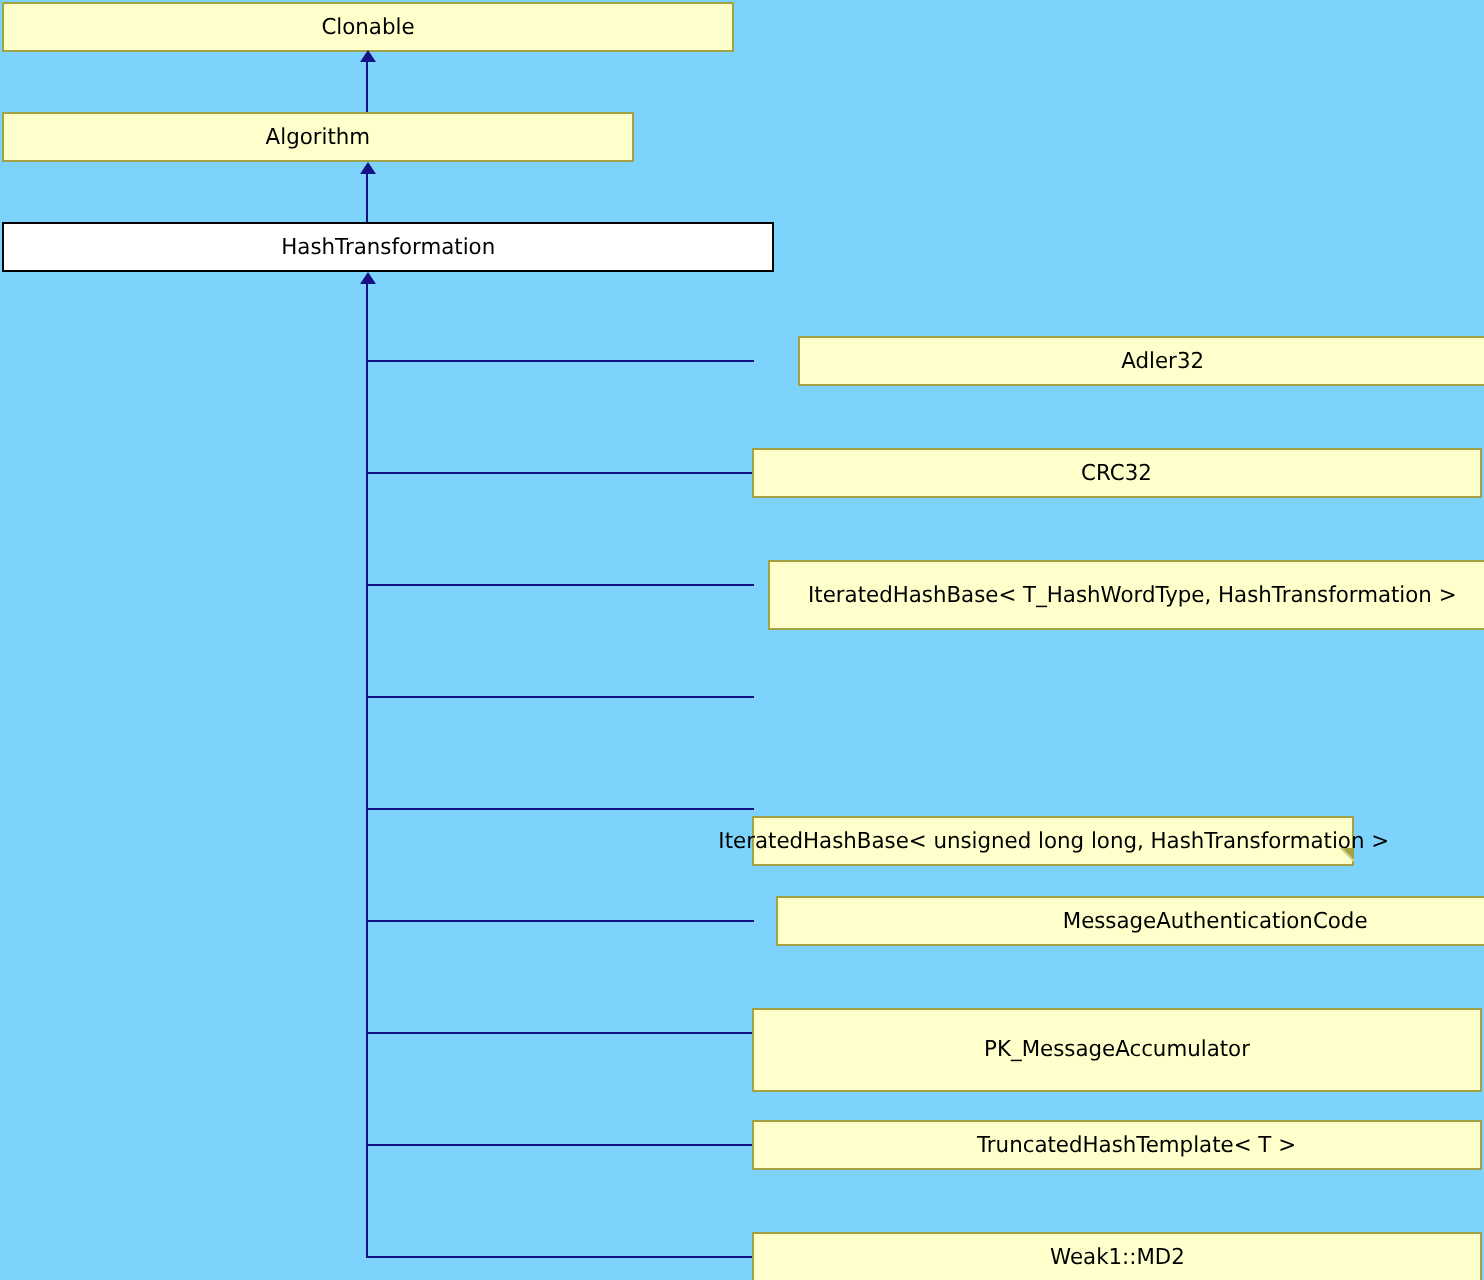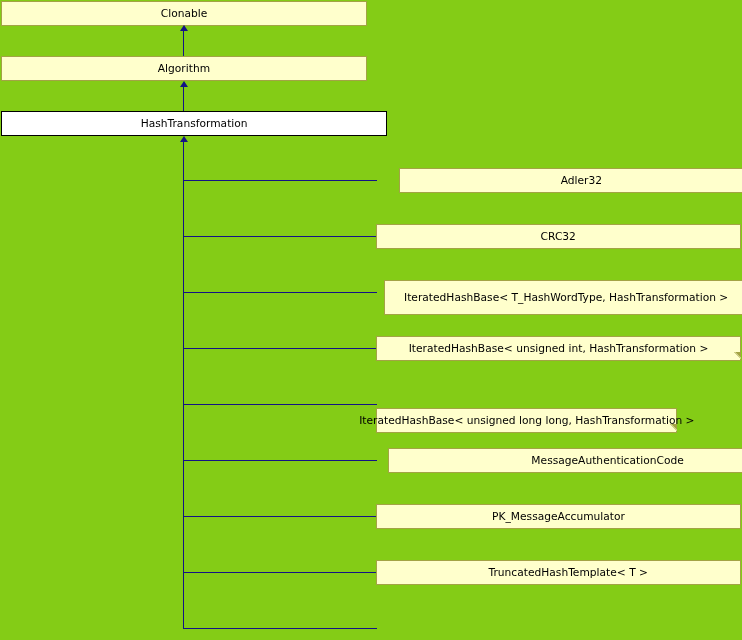--- a/index.html
+++ b/index.html
@@ -7,21 +7,21 @@
     padding: 0;
     background: #ffffff;
   }
   body {
     font-family: "DejaVu Sans", sans-serif;
   }
   #diagram {
     position: relative;
     width: 742px;
     height: 640px;
-    background: #84cc16;
+    background: #7dd3fc;
     overflow: hidden;
   }
 
   
   .node {
     position: absolute;
     box-sizing: border-box;
     display: flex;
     align-items: center;
     justify-content: center;
@@ -87,21 +87,21 @@
 
 <div id="diagram">
 
   <div class="node filled" style="left:1px; top:1px; width:366px; height:25px;">
     <span class="label">Clonable</span>
   </div>
 
   <div class="conn v-line" style="left:183px; top:30px; height:26px;"></div>
   <div class="arrow-up" style="left:180px; top:25px;"></div>
 
-  <div class="node filled" style="left:1px; top:56px; width:366px; height:25px;">
+  <div class="node filled" style="left:1px; top:56px; width:316px; height:25px;">
     <span class="label">Algorithm</span>
   </div>
 
   <div class="conn v-line" style="left:183px; top:86px; height:25px;"></div>
   <div class="arrow-up" style="left:180px; top:81px;"></div>
 
   <div class="node plain" style="left:1px; top:111px; width:386px; height:25px;">
     <span class="label">HashTransformation</span>
   </div>
 
@@ -117,39 +117,39 @@
   <div class="node filled" style="left:376px; top:224px; width:365px; height:25px;">
     <span class="label">CRC32</span>
   </div>
 
   <div class="conn h-line" style="left:183px; top:292px; width:194px;"></div>
   <div class="node filled folded" style="left:384px; top:280px; width:365px; height:35px;">
     <span class="label">IteratedHashBase&lt; T_HashWordType, HashTransformation &gt;</span>
   </div>
 
   <div class="conn h-line" style="left:183px; top:348px; width:194px;"></div>
-  <div class="node filled folded" style="left:376px; top:336px; width:365px; height:25px;">
-    <span class="label">IteratedHashBase&lt; unsigned int, HashTransformation &gt;</span>
-  </div>
 
   <div class="conn h-line" style="left:183px; top:404px; width:194px;"></div>
   <div class="node filled folded" style="left:376px; top:408px; width:301px; height:25px;">
     <span class="label">IteratedHashBase&lt; unsigned long long, HashTransformation &gt;</span>
   </div>
 
   <div class="conn h-line" style="left:183px; top:460px; width:194px;"></div>
   <div class="node filled folded small" style="left:388px; top:448px; width:439px; height:25px;">
     <span class="label">MessageAuthenticationCode</span>
   </div>
 
   <div class="conn h-line" style="left:183px; top:516px; width:194px;"></div>
-  <div class="node filled" style="left:376px; top:504px; width:365px; height:25px;">
+  <div class="node filled" style="left:376px; top:504px; width:365px; height:42px;">
     <span class="label">PK_MessageAccumulator</span>
   </div>
 
   <div class="conn h-line" style="left:183px; top:572px; width:194px;"></div>
   <div class="node filled" style="left:376px; top:560px; width:365px; height:25px;padding-left:19px;">
     <span class="label">TruncatedHashTemplate&lt; T &gt;</span>
   </div>
 
   <div class="conn h-line" style="left:183px; top:628px; width:194px;"></div>
+  <div class="node filled" style="left:376px; top:616px; width:365px; height:25px;">
+    <span class="label">Weak1::MD2</span>
+  </div>
 
 </div>
 
 </body></html>

